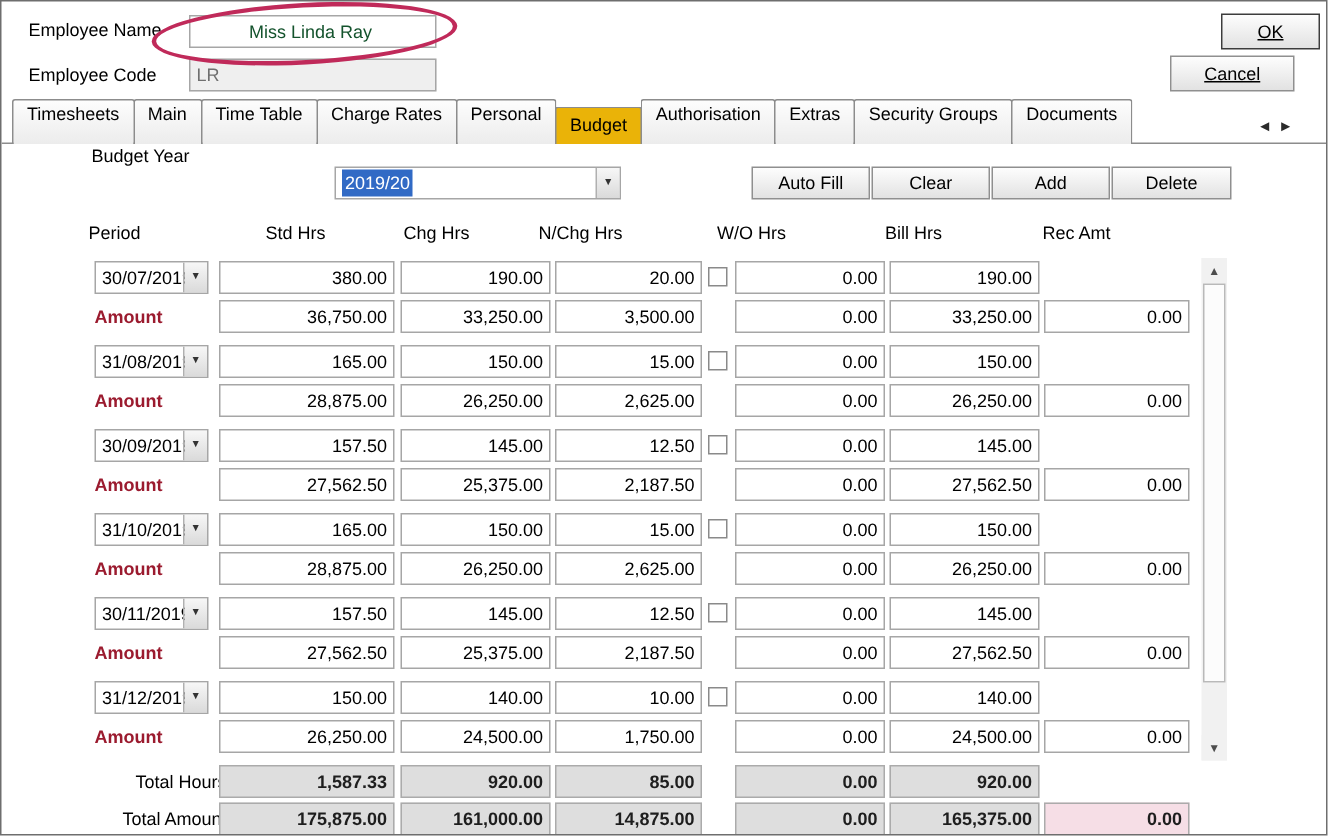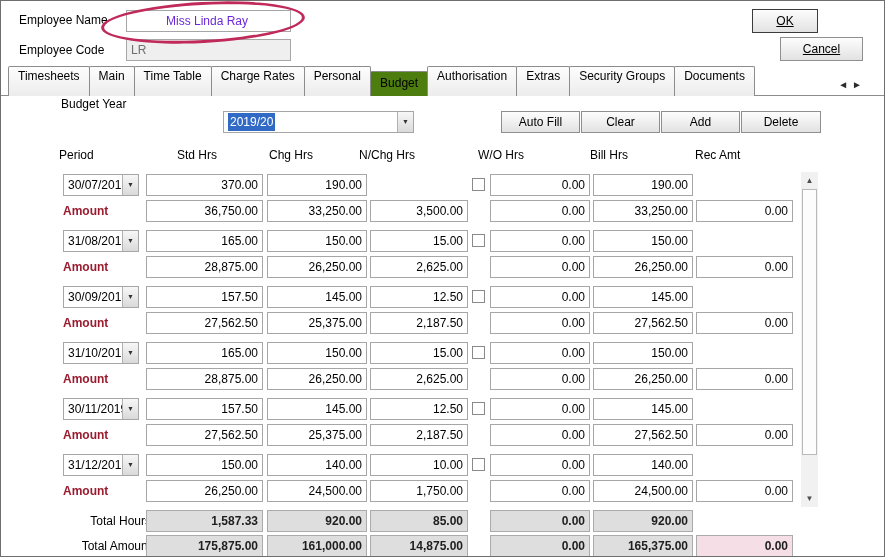--- a/index.html
+++ b/index.html
@@ -8,21 +8,21 @@
     position: relative; width: 885px; height: 557px; background: #fff;
     border: 1px solid #6e6e6e; font-size: 12px; color: #000; overflow: hidden;
   }
   .label { position: absolute; line-height: 22px; }
   .tb {
     position: absolute; height: 22px; border: 1px solid #a6a6a6; background: #fff;
     line-height: 20px; padding: 0 4px; overflow: hidden; white-space: nowrap;
   }
   .num { text-align: right; }
   .disabled { background: #efefef; color: #6f6f6f; }
-  .graytxt { color: #6d28d9; padding-left: 39px; }
+  .graytxt { color: #14532d; padding-left: 39px; }
   .btn {
     position: absolute; height: 22px; border: 1px solid #8f8f8f;
     background: linear-gradient(#fdfdfd, #e2e2e2); text-align: center; line-height: 20px;
     cursor: default;
   }
   .winbtn { height: 24px; line-height: 22px; text-decoration: underline; }
   .winbtn.default { border: 1px solid #3c3c3c; }
   
   .annotation-ellipse {
     position: absolute; left: 100px; top: 1px; width: 204px; height: 41px;
@@ -30,21 +30,21 @@
     pointer-events: none; z-index: 9;
   }
   
   .tabline { position: absolute; top: 94px; left: 0; width: 100%; border-top: 1px solid #8c8c8c; }
   .tabbar { position: absolute; top: 73px; left: 7px; height: 22px; display: flex; align-items: flex-end; z-index: 2; }
   .tab {
     height: 30px; line-height: 19px; padding: 0 9px; border: 1px solid #8c8c8c; border-bottom: none;
     background: linear-gradient(#fdfdfd, #ececec); margin-right: -1px; border-radius: 2px 2px 0 0;
     cursor: default; white-space: nowrap;
   }
-  .tab.active { height: 25px; line-height: 23px; background: #4d7c0f; position: relative; z-index: 3; }
+  .tab.active { height: 25px; line-height: 23px; background: #eab308; position: relative; z-index: 3; }
   .tab-arrows { position: absolute; top: 78px; right: 18px; z-index: 2; color: #2b2b2b; font-size: 10px; letter-spacing: 4px; }
   .tab-arrows span { cursor: default; }
   
   .combo { padding: 0; }
   .combo-val { position: absolute; left: 4px; top: 0; line-height: 20px; }
   .combo-val.selected { background: #316ac5; color: #fff; padding: 1px 2px; top: 1px; line-height: 16px; }
   .combo-arrow {
     position: absolute; right: 0; top: 0; width: 16px; height: 20px;
     background: linear-gradient(#f7f7f7, #dadada); border-left: 1px solid #b0b0b0;
     font-size: 7px; line-height: 20px; text-align: center; color: #333;
@@ -80,21 +80,21 @@
 
 <div class="window">
 
   <div class="label" style="left:18px; top:8px;">Employee Name</div>
   <div class="tb graytxt" style="left:125px; top:9px; width:165px;">Miss Linda Ray</div>
   <div class="annotation-ellipse"></div>
 
   <div class="label" style="left:18px; top:38px;">Employee Code</div>
   <div class="tb disabled" style="left:125px; top:38px; width:165px;">LR</div>
 
-  <div class="btn winbtn default" style="left:751px; top:8px; width:66px;">OK</div>
+  <div class="btn winbtn default" style="left:813px; top:8px; width:66px;">OK</div>
   <div class="btn winbtn" style="left:779px; top:36px; width:83px;">Cancel</div>
 
   <div class="tabline"></div>
   <div class="tabbar">
     <div class="tab">Timesheets</div>
     <div class="tab">Main</div>
     <div class="tab">Time Table</div>
     <div class="tab">Charge Rates</div>
     <div class="tab">Personal</div>
     <div class="tab active">Budget</div>
@@ -125,22 +125,23 @@
     <span style="left:477px;">W/O Hrs</span>
     <span style="left:589px;">Bill Hrs</span>
     <span style="left:694px;">Rec Amt</span>
   </div>
 
   <div class="pblock" style="top:173px;">
     <div class="tb combo c-period r1">
       <span class="combo-val">30/07/2019</span>
       <span class="combo-arrow">▼</span>
     </div>
-    <div class="tb num c-std r1">370.00</div>
+    <div class="tb num c-std r1">380.00</div>
     <div class="tb num c-chg r1">190.00</div>
+    <div class="tb num c-nchg r1">20.00</div>
     <span class="checkbox"></span>
     <div class="tb num c-wo r1">0.00</div>
     <div class="tb num c-bill r1">190.00</div>
     <div class="amount-label r2" style="top:26px;">Amount</div>
     <div class="tb num c-std r2">36,750.00</div>
     <div class="tb num c-chg r2">33,250.00</div>
     <div class="tb num c-nchg r2">3,500.00</div>
     <div class="tb num c-wo r2">0.00</div>
     <div class="tb num c-bill r2">33,250.00</div>
     <div class="tb num c-rec r2">0.00</div>

